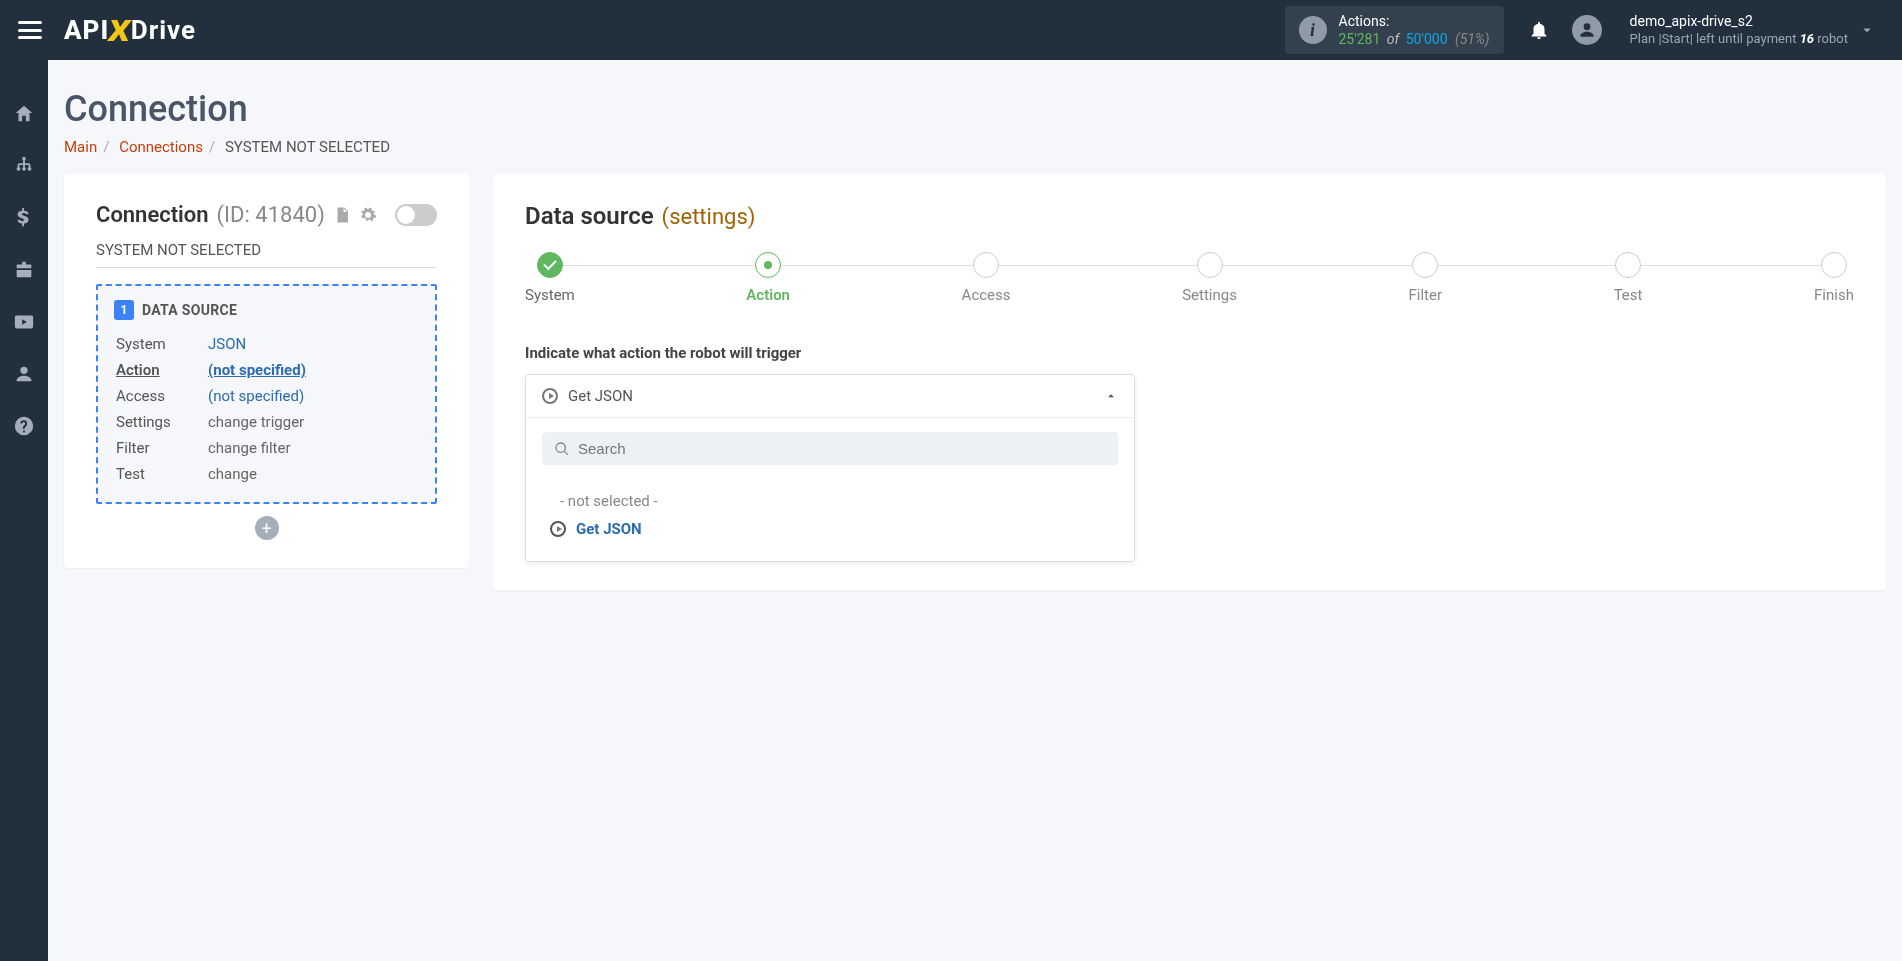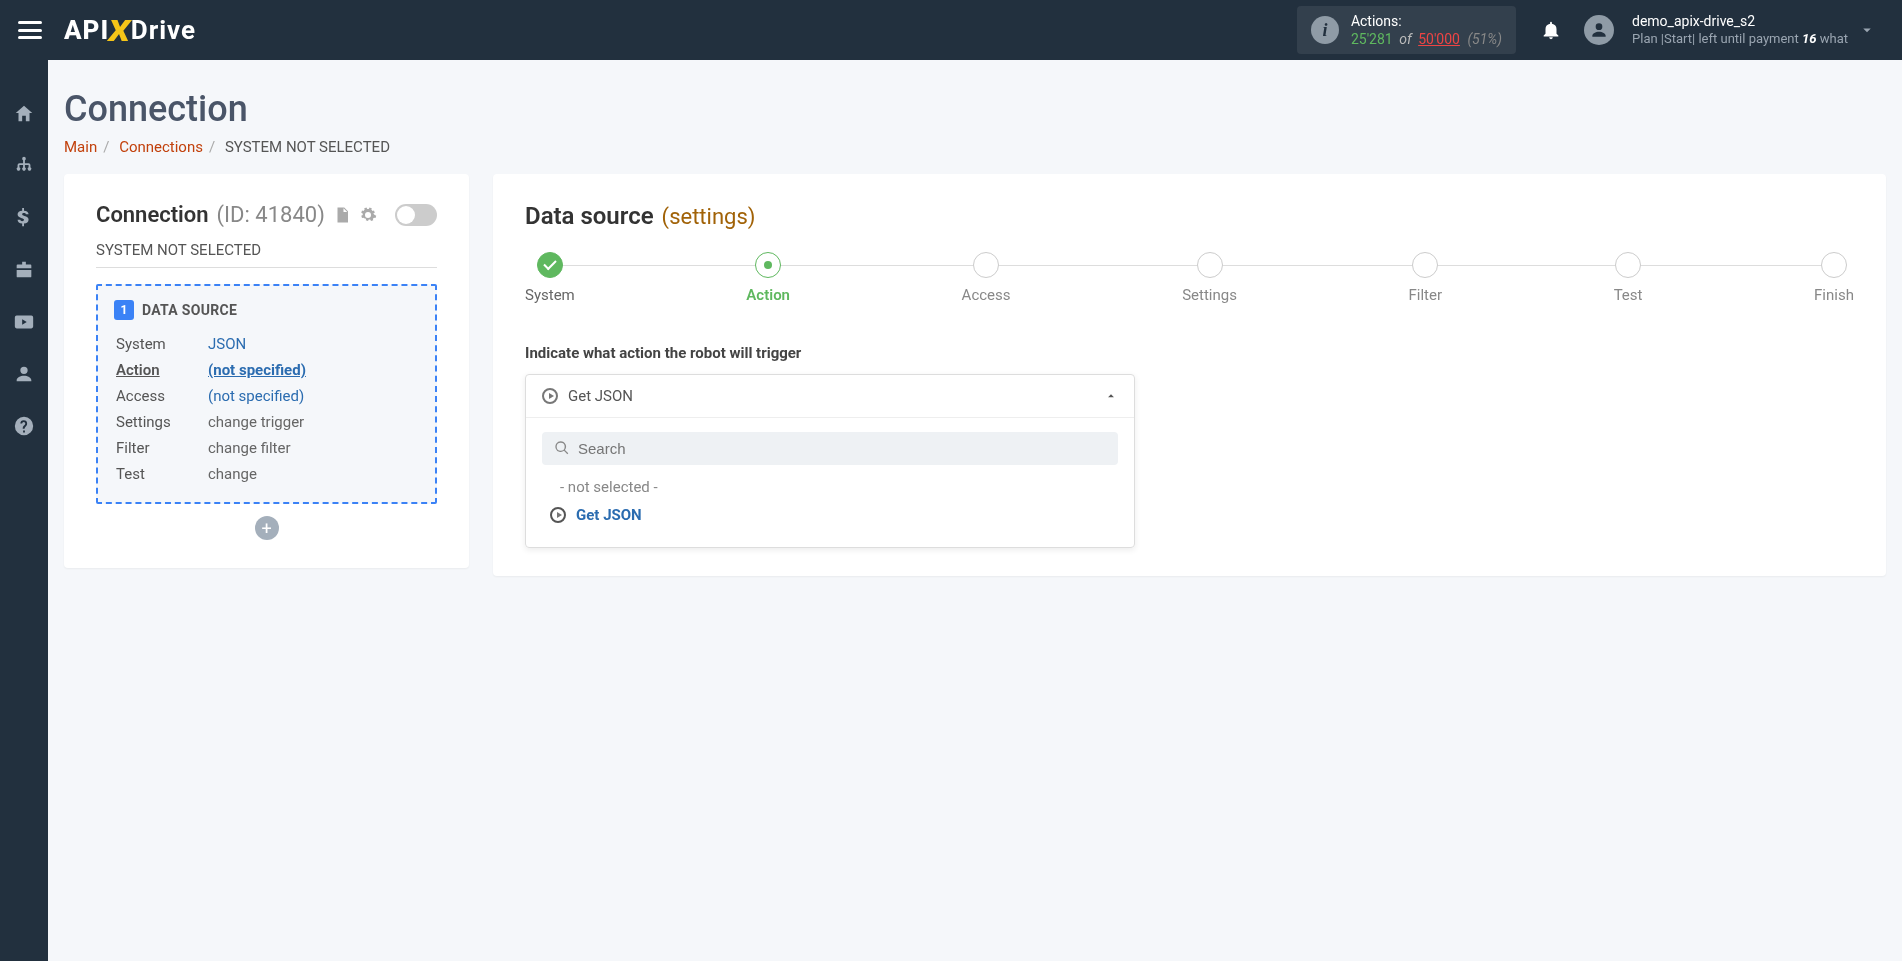--- a/index.html
+++ b/index.html
@@ -12,24 +12,24 @@
 .logo { font-size:26px; font-weight:700; letter-spacing:1px; display:flex; align-items:center; }
 .logo .api { color:#fff; font-weight:800;}
 .logo .x { color:#f5c518; font-weight:900; font-style:italic; font-size:30px; margin:0 1px; transform:scaleX(1.15); }
 .logo .drive { color:#fff; font-weight:700; }
 .header-spacer { flex:1; }
 .actions-box { background:rgba(255,255,255,.08); border-radius:4px; padding:6px 14px; display:flex; align-items:center; gap:12px; margin-right:24px; }
 .info-circle { width:28px; height:28px; border-radius:50%; background:#8f9ba6; display:flex; align-items:center; justify-content:center; color:#22303e; font-weight:bold; font-style:italic; font-family:serif; font-size:18px; }
 .actions-text { font-size:14px; line-height:1.3; }
 .actions-text .line2 .used { color:#5fb85f;text-align:center; }
 .actions-text .line2 .of { font-style:italic; color:#bbb; padding:0 3px;}
-.actions-text .line2 .total { color:#ef4444;text-decoration:underline; }
+.actions-text .line2 .total { color:#0ea5e9; }
 .actions-text .line2 .pct { color:#888; font-style:italic; padding-left:4px;}
 .bell { width:22px; height:22px; margin-right:22px; cursor:pointer; }
-.user-block { display:flex; align-items:center; gap:18px; cursor:pointer; padding-right:10px;}
+.user-block { display:flex; align-items:center; gap:28px; cursor:pointer; padding-right:10px;}
 .avatar { width:30px; height:30px; border-radius:50%; background:#8f9ba6; display:flex; align-items:center; justify-content:center; }
 .avatar svg { width:20px; height:20px; fill:#22303e;}
 .user-text { font-size:14px; line-height:1.3; color:#fff;}
 .user-text .plan { color:#9aa5b1; font-size:13px;}
 .user-text .plan b{color:#fff;font-style:italic;}
 .chevron { margin-left:auto; margin-right:8px;}
 
 
 .sidebar { position:fixed; left:0; top:60px; bottom:0; width:48px; background:#22303e; display:flex; flex-direction:column; align-items:center; padding-top:42px; gap:28px; }
 .sidebar-item { width:24px; height:24px; cursor:pointer; display:flex; align-items:center; justify-content:center;}
@@ -87,21 +87,21 @@
 .step.done .step-label{color:#666;}
 
 .field-label{font-size:15px;font-weight:700;color:#444;margin-bottom:12px;}
 .dropdown{width:610px;border:1px solid #ddd;border-radius:4px;box-shadow:0 2px 6px rgba(0,0,0,.08);}
 .dd-selected{padding:12px 16px;display:flex;align-items:center;gap:10px;cursor:pointer;border-bottom:1px solid #eee;}
 .play{width:16px;height:16px;border:2px solid #777;border-radius:50%;display:flex;align-items:center;justify-content:center;}
 .play::after{content:"";border-left:5px solid #777;border-top:3px solid transparent;border-bottom:3px solid transparent;margin-left:2px;}
 .dd-selected .txt{flex:1;color:#555;font-size:15px;}
 .chev-up{width:14px;height:14px;}
 .dd-body{padding:14px 16px 18px;}
-.search-box{background:#eef1f4;border-radius:4px;padding:8px 12px;display:flex;align-items:flex-start;gap:8px;margin-bottom:8px;}
+.search-box{background:#eef1f4;border-radius:4px;padding:8px 12px;display:flex;align-items:flex-end;gap:8px;margin-bottom:22px;}
 .search-box input{border:none;background:transparent;outline:none;font-size:15px;flex:1;color:#555;}
 .search-box svg{width:16px;height:16px;fill:#888;}
 .dd-option{padding:5px 18px;font-size:15px;color:#888;cursor:pointer;}
 .dd-option.sel{color:#2b6cb0;font-weight:700;display:flex;align-items:center;gap:10px;padding-left:8px;}
 .dd-option.sel .play{border-color:#555;}
 </style>
 </head>
 <body>
 
 <div class="header">
@@ -132,21 +132,21 @@
       <path d="M12 22a2 2 0 002-2h-4a2 2 0 002 2zm6-6V11a6 6 0 00-5-5.91V4a1 1 0 00-2 0v1.09A6 6 0 006 11v5l-2 2v1h16v-1z"></path>
     </svg>
   <div class="user-block">
     <div class="avatar">
         <svg viewBox="0 0 24 24">
           <path d="M12 12a4 4 0 10-4-4 4 4 0 004 4zm0 2c-4 0-8 2-8 5v1h16v-1c0-3-4-5-8-5z"></path>
         </svg>
       </div>
     <div class="user-text">
       <div>demo_apix-drive_s2</div>
-      <div class="plan"><span>Plan |Start| left until payment </span><b>16</b><span> what</span></div>
+      <div class="plan"><span>Plan |Start| left until payment </span><b>16</b><span> robot</span></div>
     </div>
   </div>
   <svg class="chevron" width="18" height="18" viewBox="0 0 24 24" fill="#9aa5b1">
       <path d="M7 10l5 5 5-5z"></path>
     </svg>
 </div>
 
 <div class="sidebar">
   <div class="sidebar-item">
       <svg viewBox="0 0 24 24">

